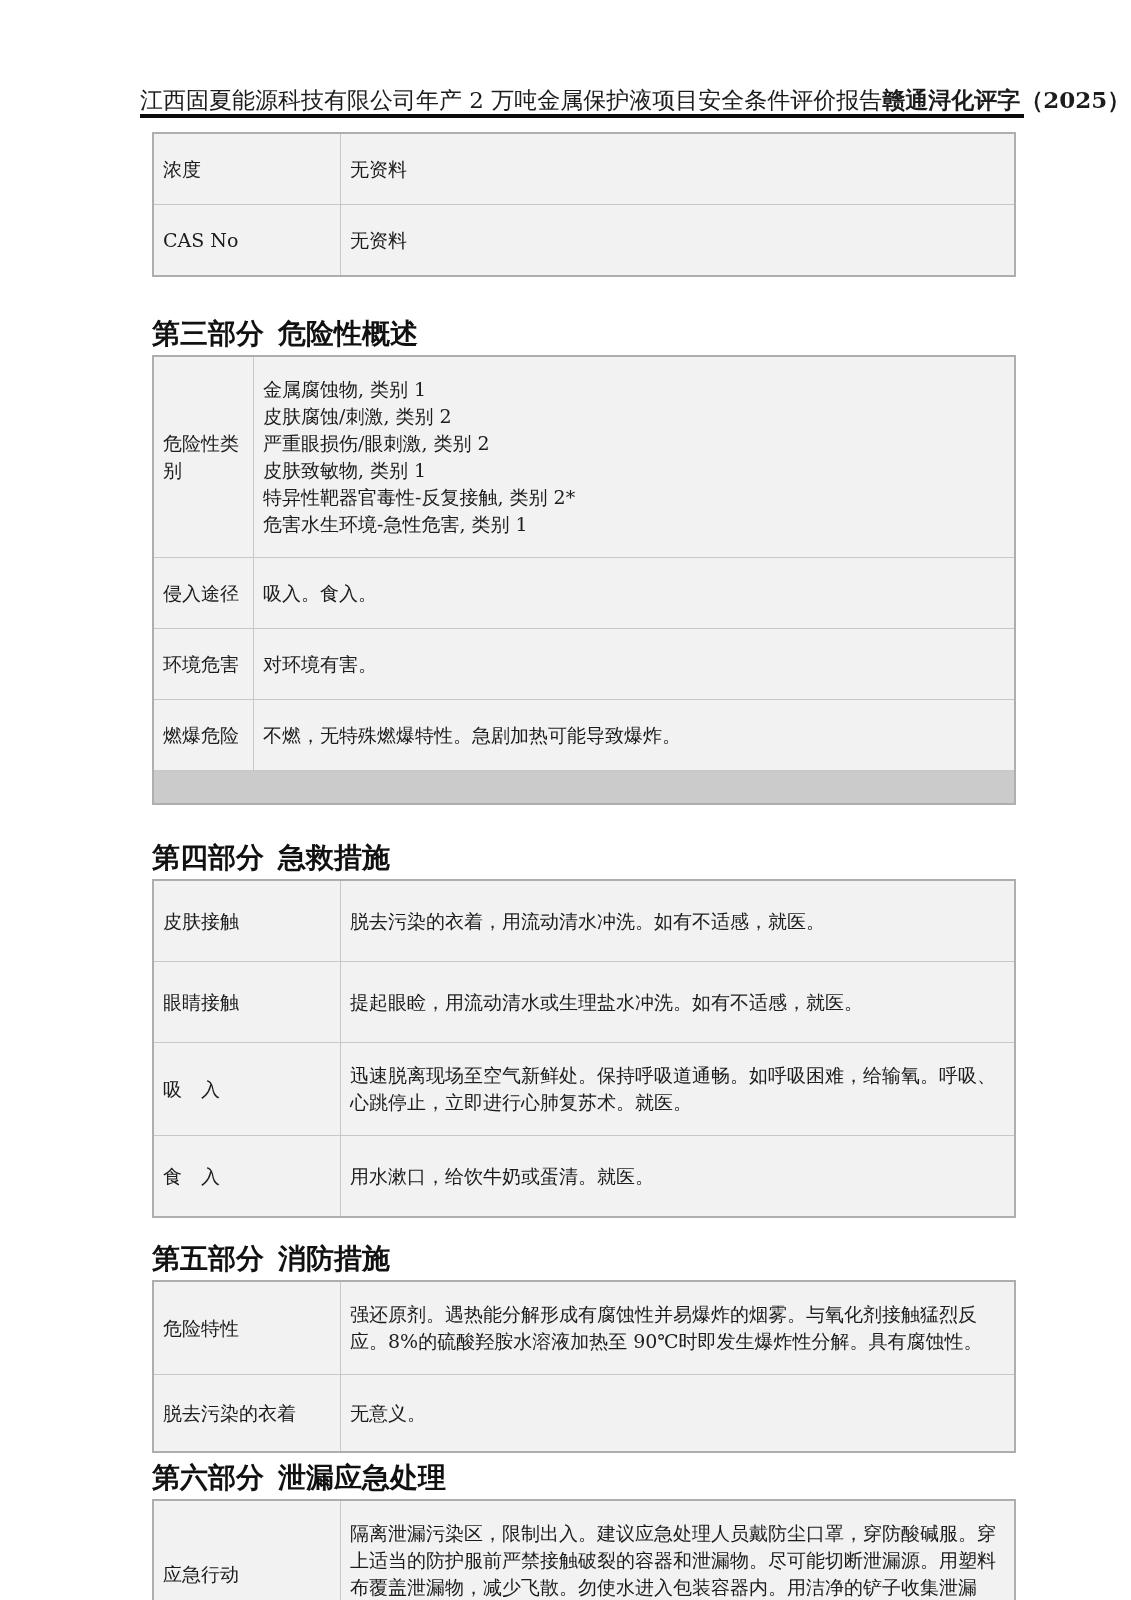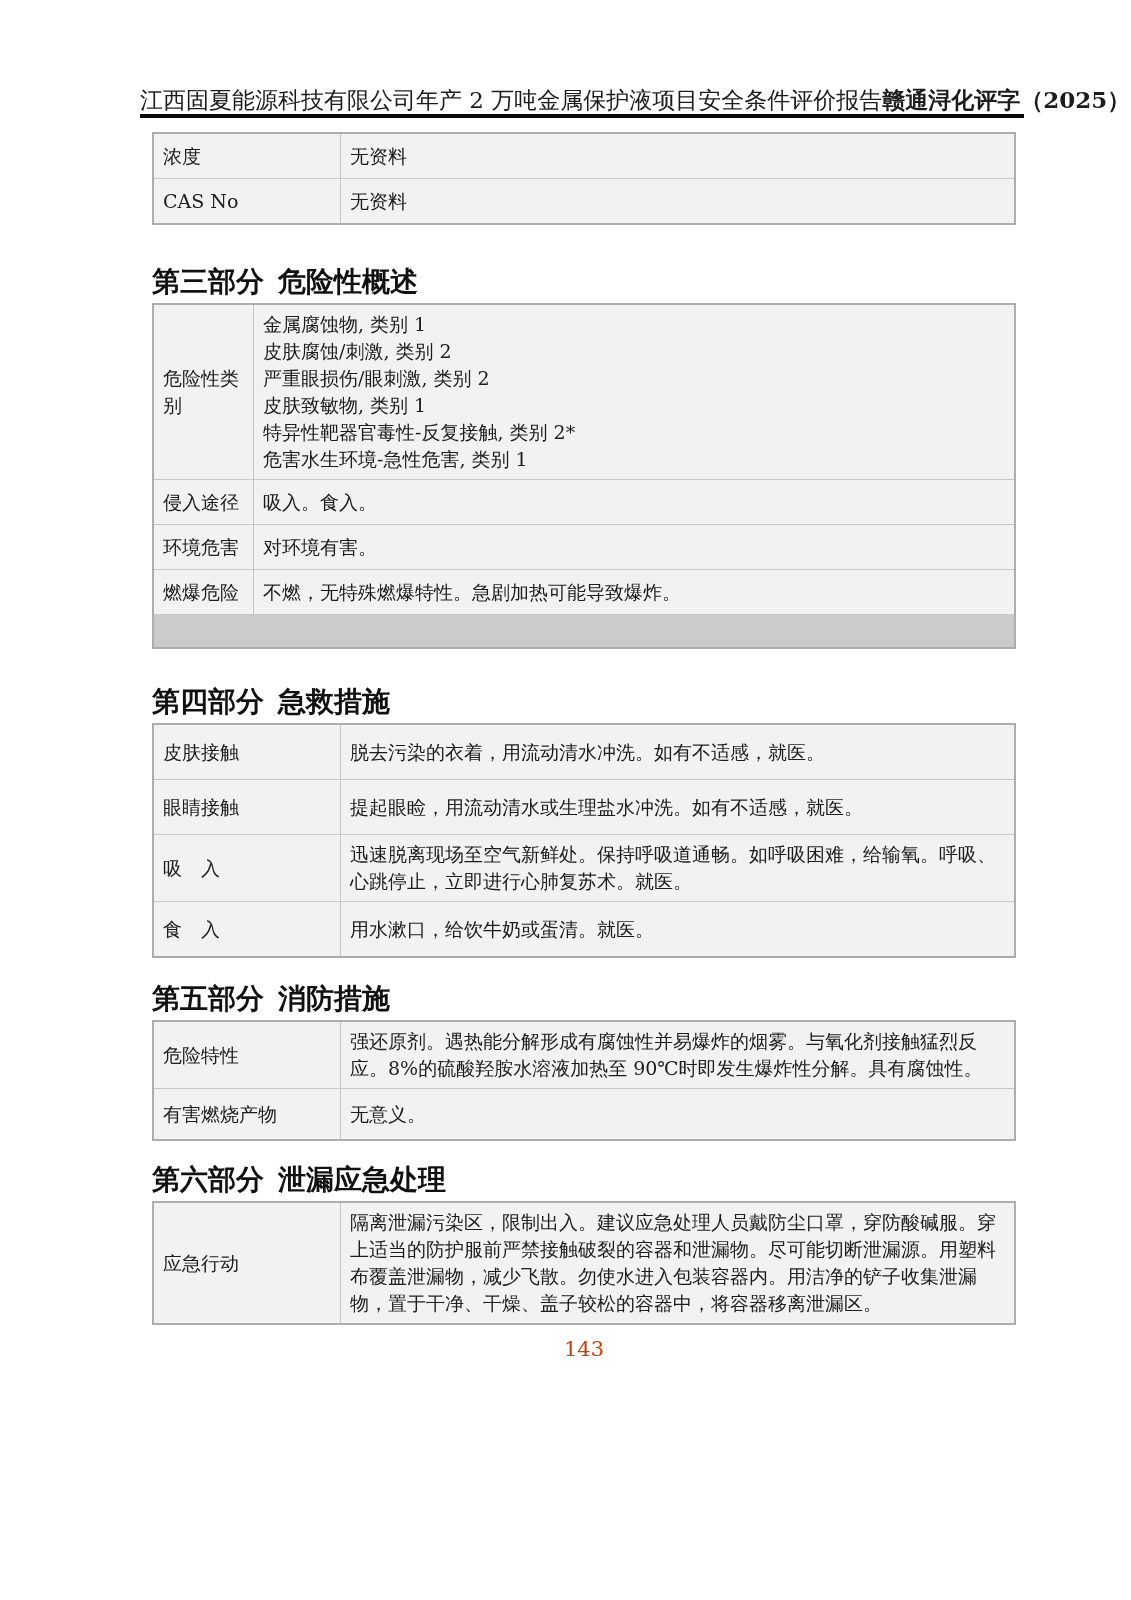--- a/index.html
+++ b/index.html
@@ -16,42 +16,42 @@
   }
   .header .right{font-weight:bold;}
   .doc-table{
     border-collapse:collapse;table-layout:fixed;
     width:864px;margin-left:152px;
     background:#f2f2f2;border:2px solid #aeaeae;
     font-size:19px;line-height:27px;
   }
   .doc-table td{
     border:1px solid #c8c8c8;
-    padding:6px 9px;vertical-align:middle;
+    padding:19px 9px;vertical-align:middle;
     overflow:hidden;
   }
   .doc-table td.lbl{white-space:pre-wrap;}
   .doc-table td.val{white-space:pre-line;}
   .tblA{margin-top:14px;}
   .tblA td{height:32px;}
   .tblA td.lbl{width:168px;}
   .tblB td.lbl{width:81px;}
   .tblB tr.r2 td,.tblB tr.r4 td,.tblB tr.r5 td{height:32px;}
   .tblC td.lbl,.tblD td.lbl,.tblE td.lbl{width:168px;}
   .tblC tr.r1 td,.tblC tr.r2 td,.tblC tr.r4 td{height:42px;}
   .tblD tr.r2 td,.tblD tr.r3 td{height:38px;}
   .band td{height:32px;background:#cbcbcb;padding:0;}
   .sec-title{
     margin:44px 0 8px 152px;
     font-size:28px;font-weight:bold;color:#111;
     white-space:pre;line-height:26px;
   }
   .sec-title.s4{margin-top:40px;}
   .sec-title.s5{margin-top:28px;}
-  .sec-title.s6{margin-top:26px;}
+  .sec-title.s6{margin-top:12px;}
   .page-num{
     width:864px;margin-left:152px;margin-top:12px;
     text-align:center;font-size:21px;color:#c2410c;
   }
 </style>
 </head>
 <body>
 
 <div class="header">
   <span class="left">江西固夏能源科技有限公司年产 2 万吨金属保护液项目安全条件评价报告</span>
@@ -124,21 +124,21 @@
   </table>
 
 <div class="sec-title s5">第五部分 消防措施</div>
 <table class="doc-table tblD">
   <tbody>
       <tr class="r1">
     <td class="lbl">危险特性</td>
     <td class="val">强还原剂。遇热能分解形成有腐蚀性并易爆炸的烟雾。与氧化剂接触猛烈反应。8%的硫酸羟胺水溶液加热至 90℃时即发生爆炸性分解。具有腐蚀性。</td>
   </tr>
   <tr class="r2">
-    <td class="lbl">有害燃烧产物</td>
+    <td class="lbl">脱去污染的衣着</td>
     <td class="val">无意义。</td>
   </tr>
 </tbody>
   </table>
 
 <div class="sec-title s6">第六部分 泄漏应急处理</div>
 <table class="doc-table tblE">
   <tbody>
       <tr class="r1">
     <td class="lbl">应急行动</td>

